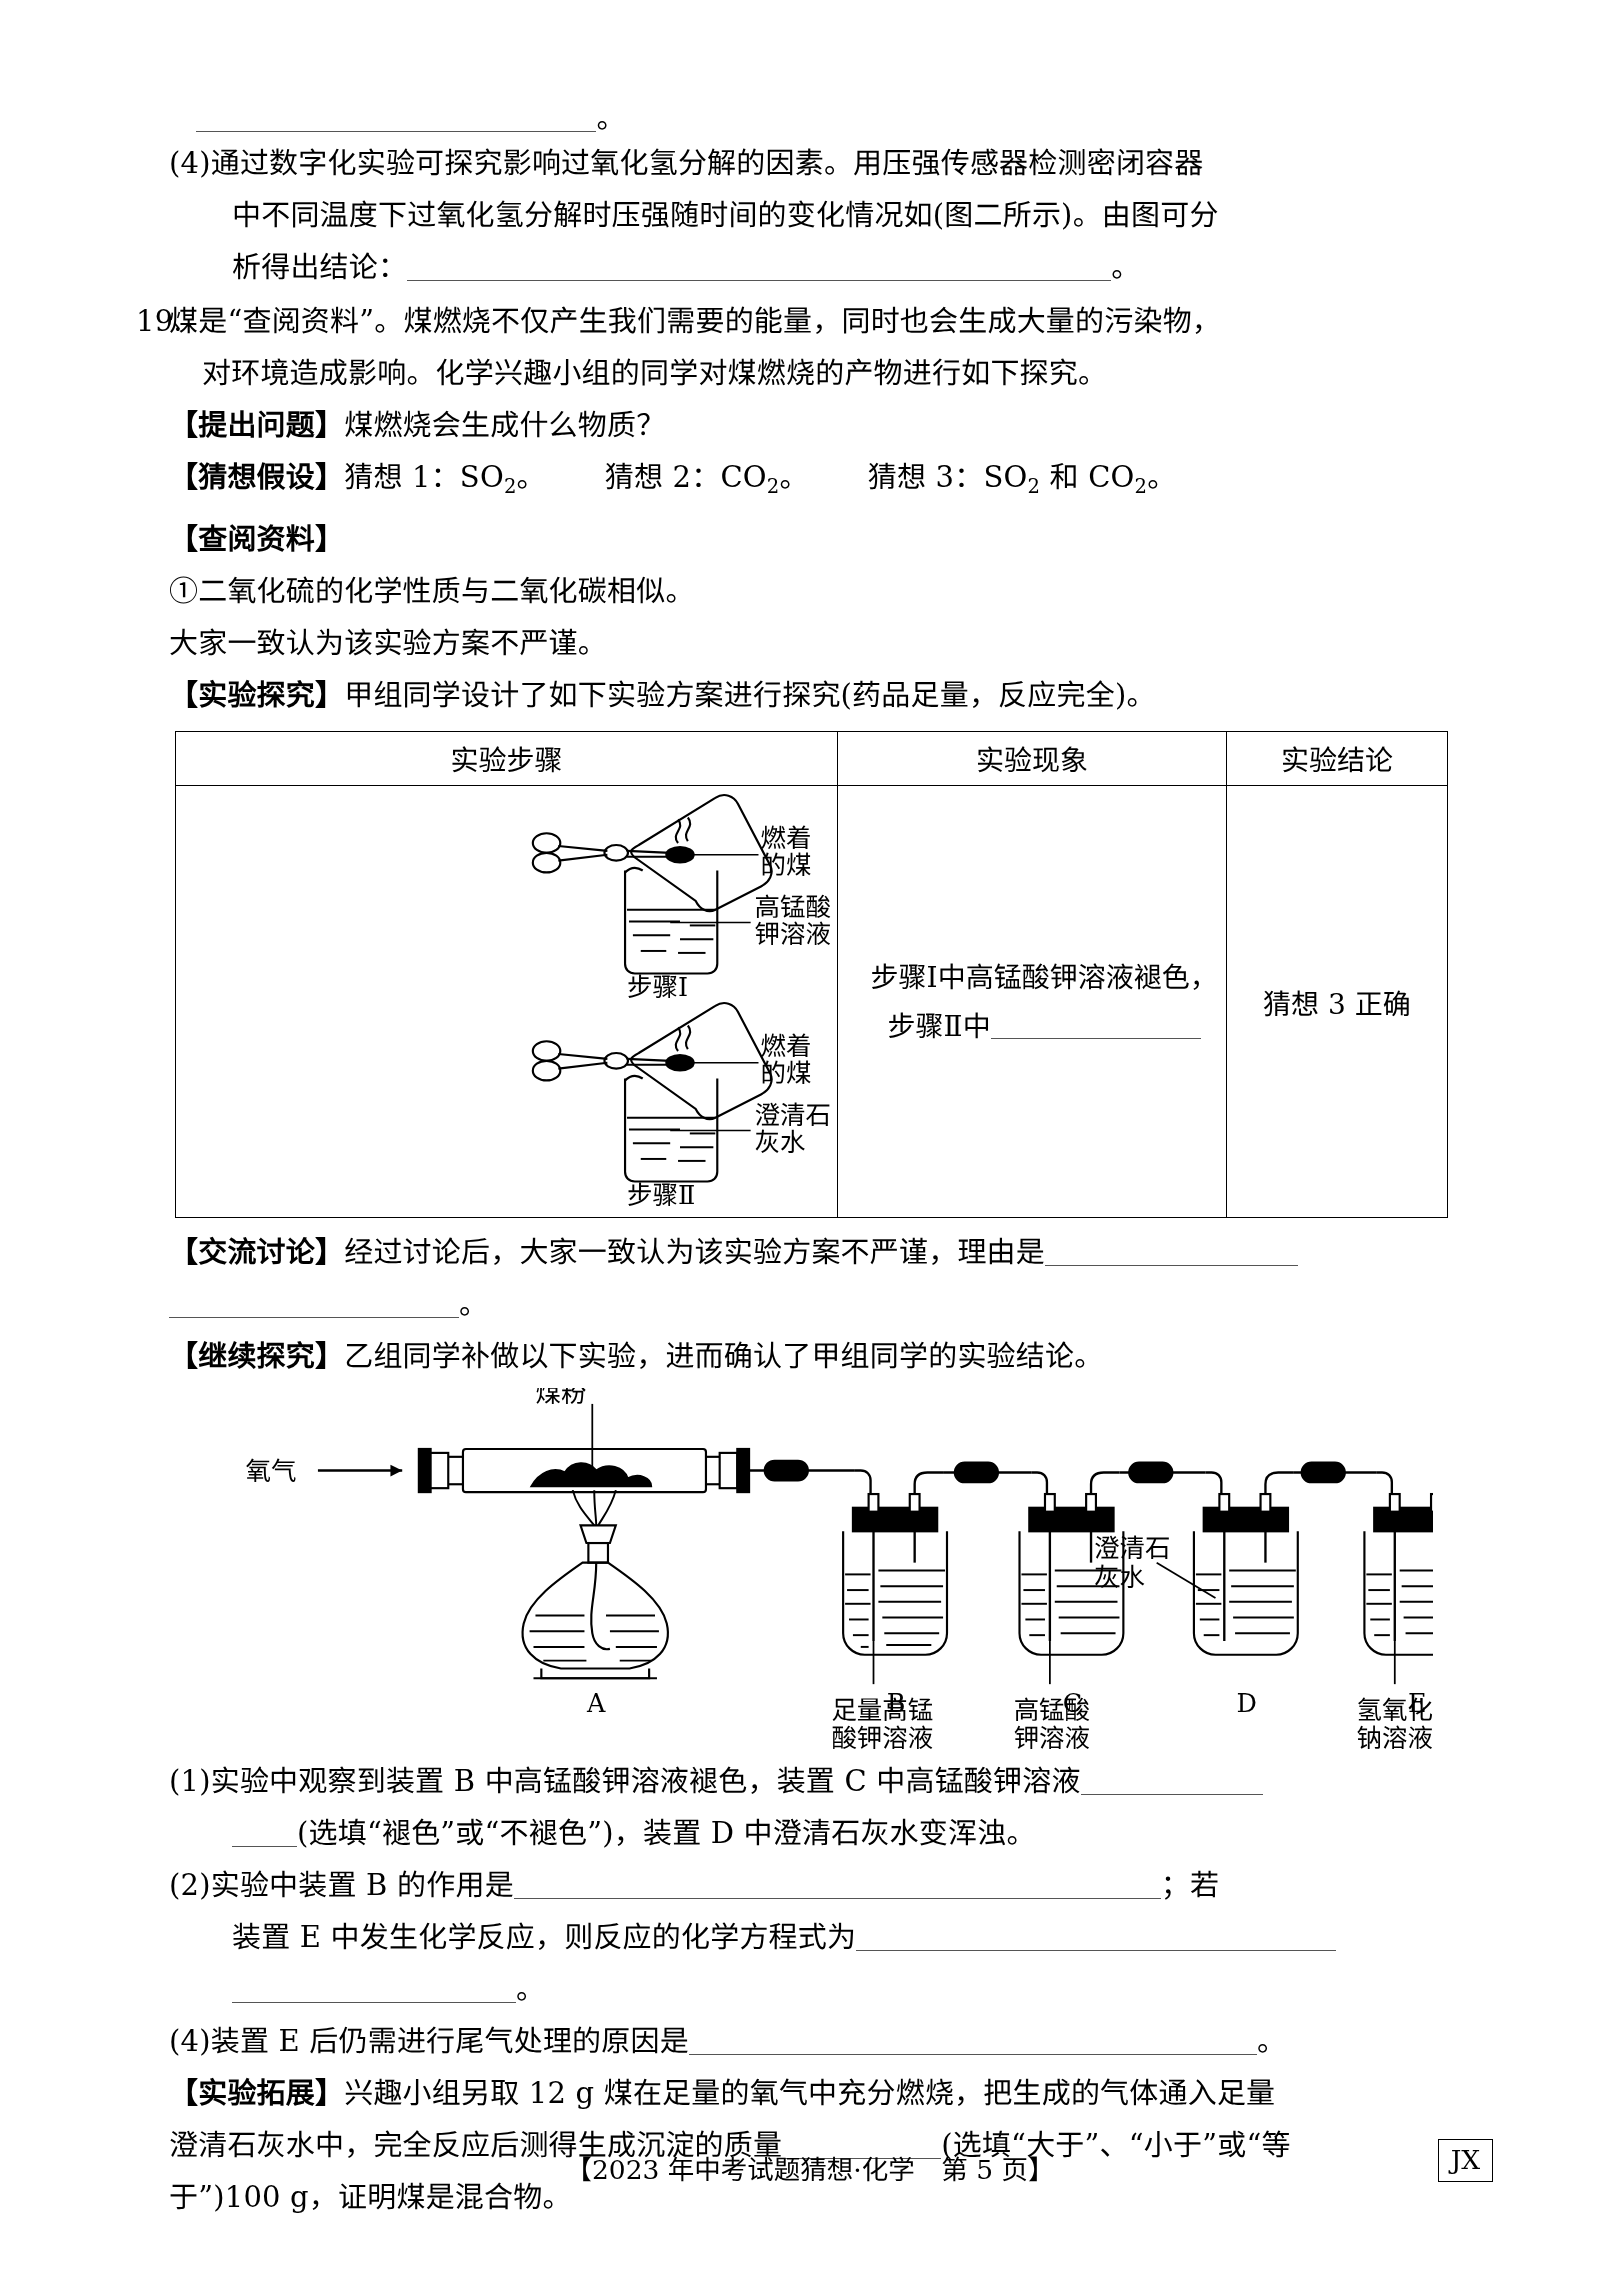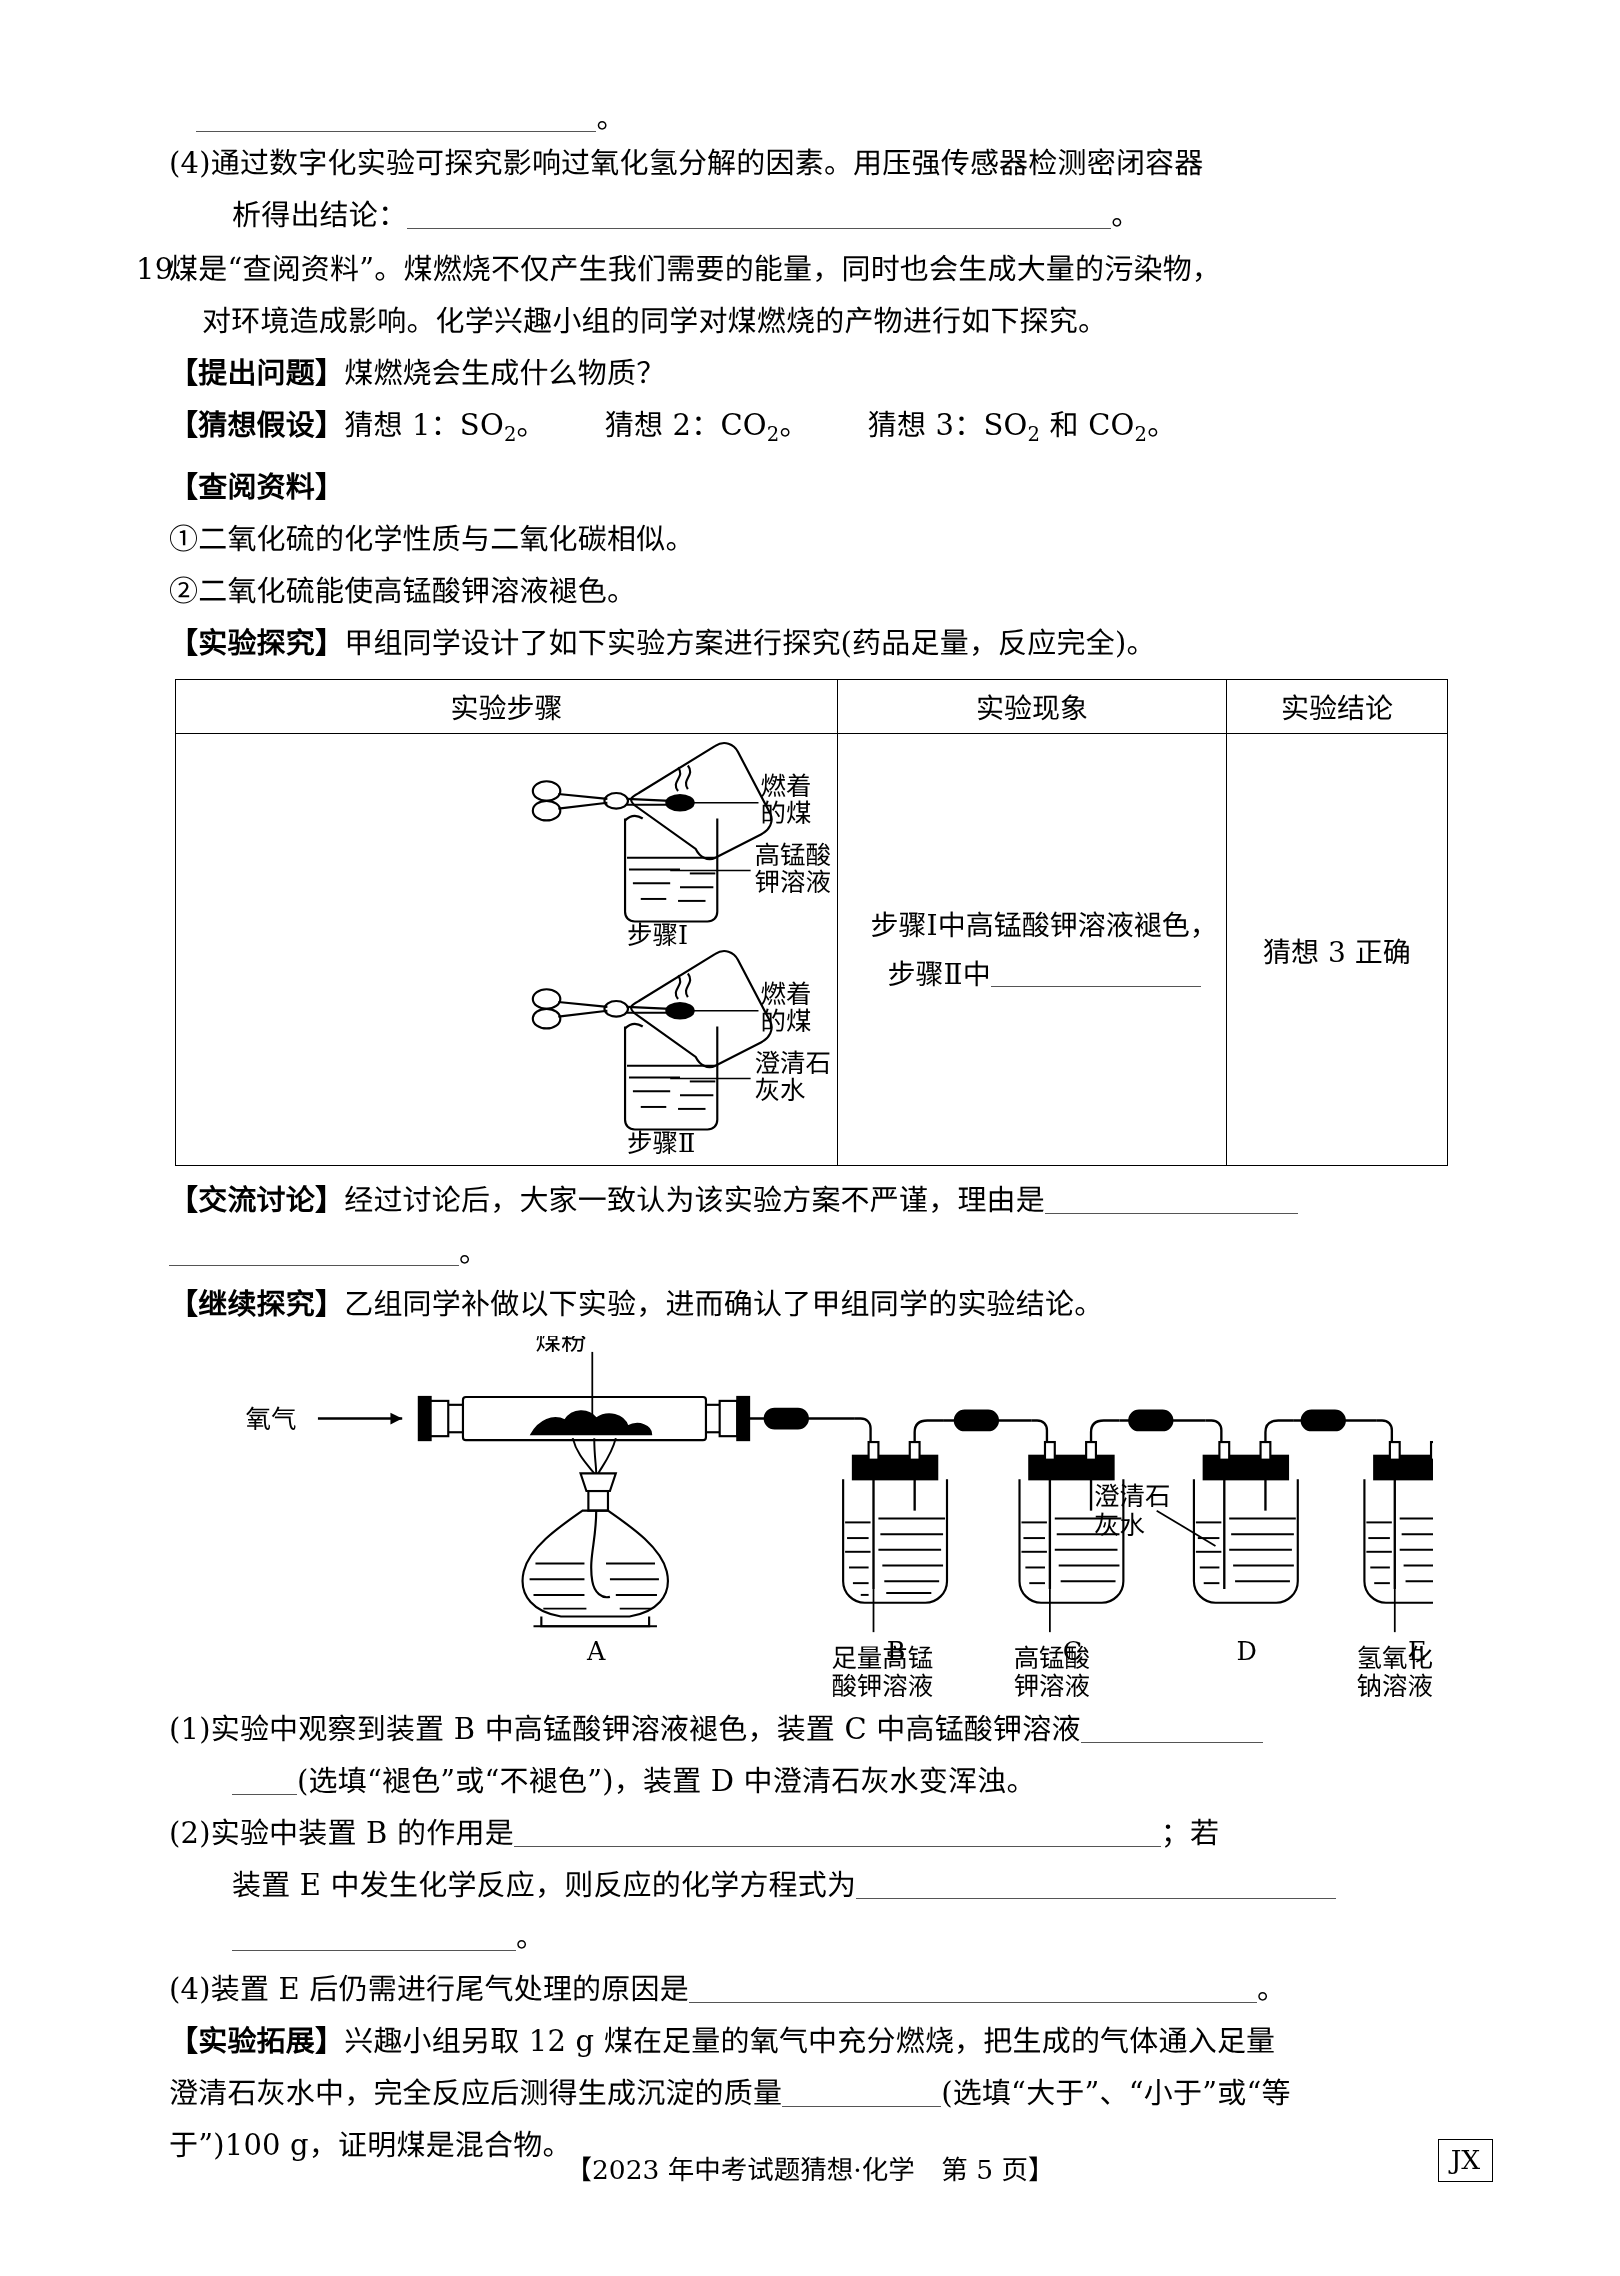--- a/index.html
+++ b/index.html
@@ -101,20 +101,21 @@
 
 <div class="page">
 
   <div class="content">
 
     <div class="q18tail">
       <span class="blank"></span><span style="font-size:29px">。</span>
     </div>
 
     <div class="line">(4)通过数字化实验可探究影响过氧化氢分解的因素。用压强传感器检测密闭容器</div>
+    <div class="line indent-2">中不同温度下过氧化氢分解时压强随时间的变化情况如(图二所示)。由图可分</div>
     <div class="line indent-2">
       <span>析得出结论：</span><span class="blank" style="width:704px"></span><span>。</span>
     </div>
 
     <div class="line" style="margin-top:2px">
       <span style="display:inline-block;width:33px;margin-left:-33px;">19.</span><span>煤是“查阅资料”。煤燃烧不仅产生我们需要的能量，同时也会生成大量的污染物，</span>
     </div>
     <div class="line indent-1">对环境造成影响。化学兴趣小组的同学对煤燃烧的产物进行如下探究。</div>
 
     <div class="line">
@@ -122,21 +123,21 @@
     </div>
 
     <div class="line">
       <span class="bold-brk">【猜想假设】</span><span><span>猜想 1：SO</span><span class="sub">2</span><span>。</span></span><span style="display:inline-block;width:59px"></span><span><span>猜想 2：CO</span><span class="sub">2</span><span>。</span></span><span style="display:inline-block;width:59px"></span><span><span>猜想 3：SO</span><span class="sub">2</span><span> 和 CO</span><span class="sub">2</span><span>。</span></span>
     </div>
 
     <div class="line">
       <span class="bold-brk">【查阅资料】</span>
     </div>
     <div class="line">①二氧化硫的化学性质与二氧化碳相似。</div>
-    <div class="line">②二氧化硫能使高锰酸钾溶液褪色。</div>
+    <div class="line">大家一致认为该实验方案不严谨。</div>
 
     <div class="line">
       <span class="bold-brk">【实验探究】</span><span>甲组同学设计了如下实验方案进行探究(药品足量，反应完全)。</span>
     </div>
 
     <table class="exp">
       <thead>
         <tr>
           <td class="col-steps">实验步骤</td>
           <td class="col-phen">实验现象</td>

